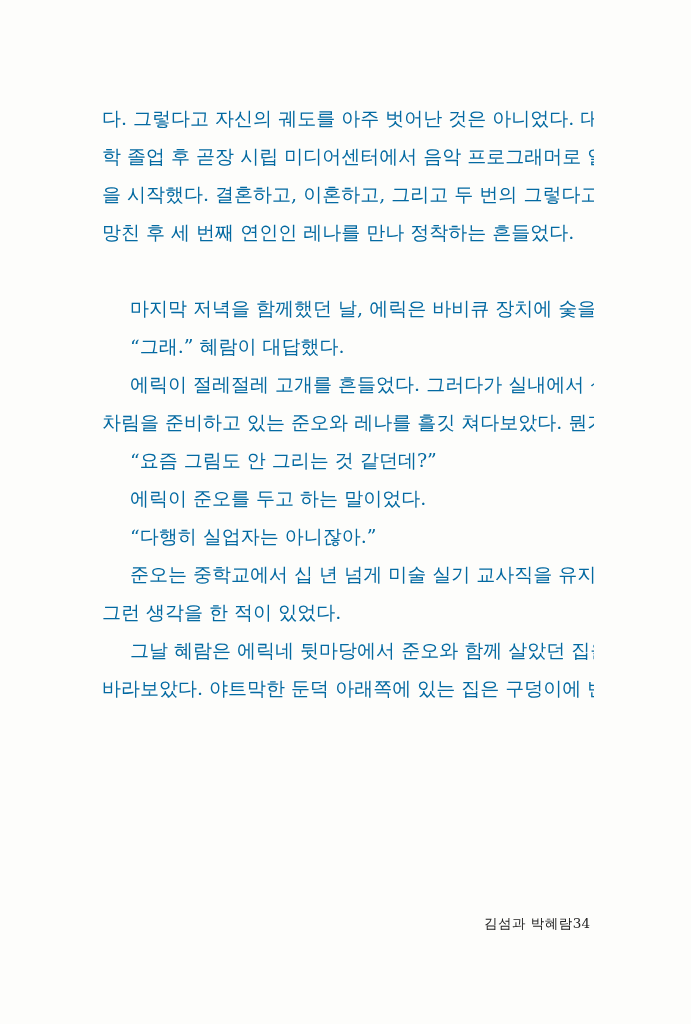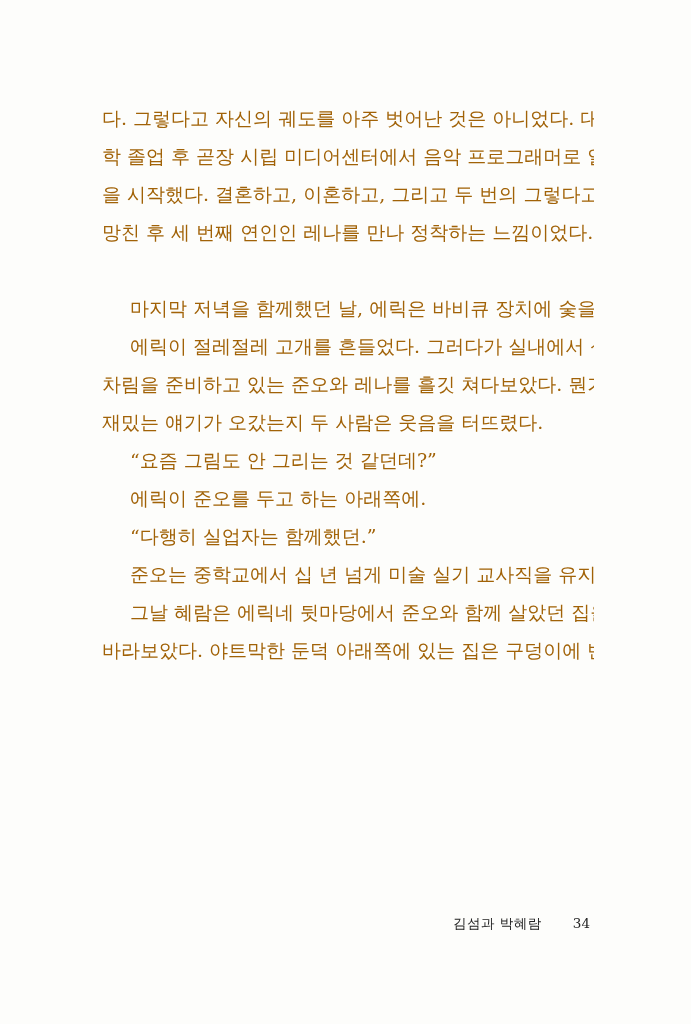--- a/index.html
+++ b/index.html
@@ -17,21 +17,21 @@
   .page {
     position: absolute;
     inset: 0;
     background: #fdfdfb;
   }
   .text-block {
     position: absolute;
     left: 102px;
     top: 99px;
     width: 492px;
-    color: #a16207;
+    color: #0369a1;
     font-size: 19px;
     line-height: 38px;
     overflow: hidden;
   }
   .line {
     height: 38px;
     white-space: nowrap;
     text-align: left;
   }
   .line.indent {
@@ -41,48 +41,48 @@
     height: 38px;
   }
   .footer {
     position: absolute;
     left: 102px;
     top: 913px;
     width: 488px;
     display: flex;
     justify-content: flex-end;
     align-items: baseline;
-    gap: 31px;
     color: #222222;
     font-size: 13.5px;
     line-height: 20px;
   }
   .footer .running-title {
     letter-spacing: 0.5px;
   }
 </style>
 </head>
 <body>
 
 <div class="page">
 
   <div class="text-block">
     <div class="line">다. 그렇다고 자신의 궤도를 아주 벗어난 것은 아니었다. 대</div>
     <div class="line">학 졸업 후 곧장 시립 미디어센터에서 음악 프로그래머로 일</div>
     <div class="line">을 시작했다. 결혼하고, 이혼하고, 그리고 두 번의 그렇다고</div>
-    <div class="line">망친 후 세 번째 연인인 레나를 만나 정착하는 느낌이었다.</div>
+    <div class="line">망친 후 세 번째 연인인 레나를 만나 정착하는 흔들었다.</div>
     <div class="line blank"></div>
     <div class="line indent">마지막 저녁을 함께했던 날, 에릭은 바비큐 장치에 숯을 쏟</div>
+    <div class="line indent">“그래.” 혜람이 대답했다.</div>
     <div class="line indent">에릭이 절레절레 고개를 흔들었다. 그러다가 실내에서 상</div>
     <div class="line">차림을 준비하고 있는 준오와 레나를 흘깃 쳐다보았다. 뭔가</div>
-    <div class="line">재밌는 얘기가 오갔는지 두 사람은 웃음을 터뜨렸다.</div>
     <div class="line indent">“요즘 그림도 안 그리는 것 같던데?”</div>
-    <div class="line indent">에릭이 준오를 두고 하는 아래쪽에.</div>
-    <div class="line indent">“다행히 실업자는 함께했던.”</div>
+    <div class="line indent">에릭이 준오를 두고 하는 말이었다.</div>
+    <div class="line indent">“다행히 실업자는 아니잖아.”</div>
     <div class="line indent">준오는 중학교에서 십 년 넘게 미술 실기 교사직을 유지하</div>
+    <div class="line">그런 생각을 한 적이 있었다.</div>
     <div class="line indent">그날 혜람은 에릭네 뒷마당에서 준오와 함께 살았던 집을</div>
     <div class="line">바라보았다. 야트막한 둔덕 아래쪽에 있는 집은 구덩이에 반</div>
   </div>
 
   <div class="footer">
     <span class="running-title">김섬과 박혜람</span>
     <span class="page-number">34</span>
   </div>
 
 </div>

